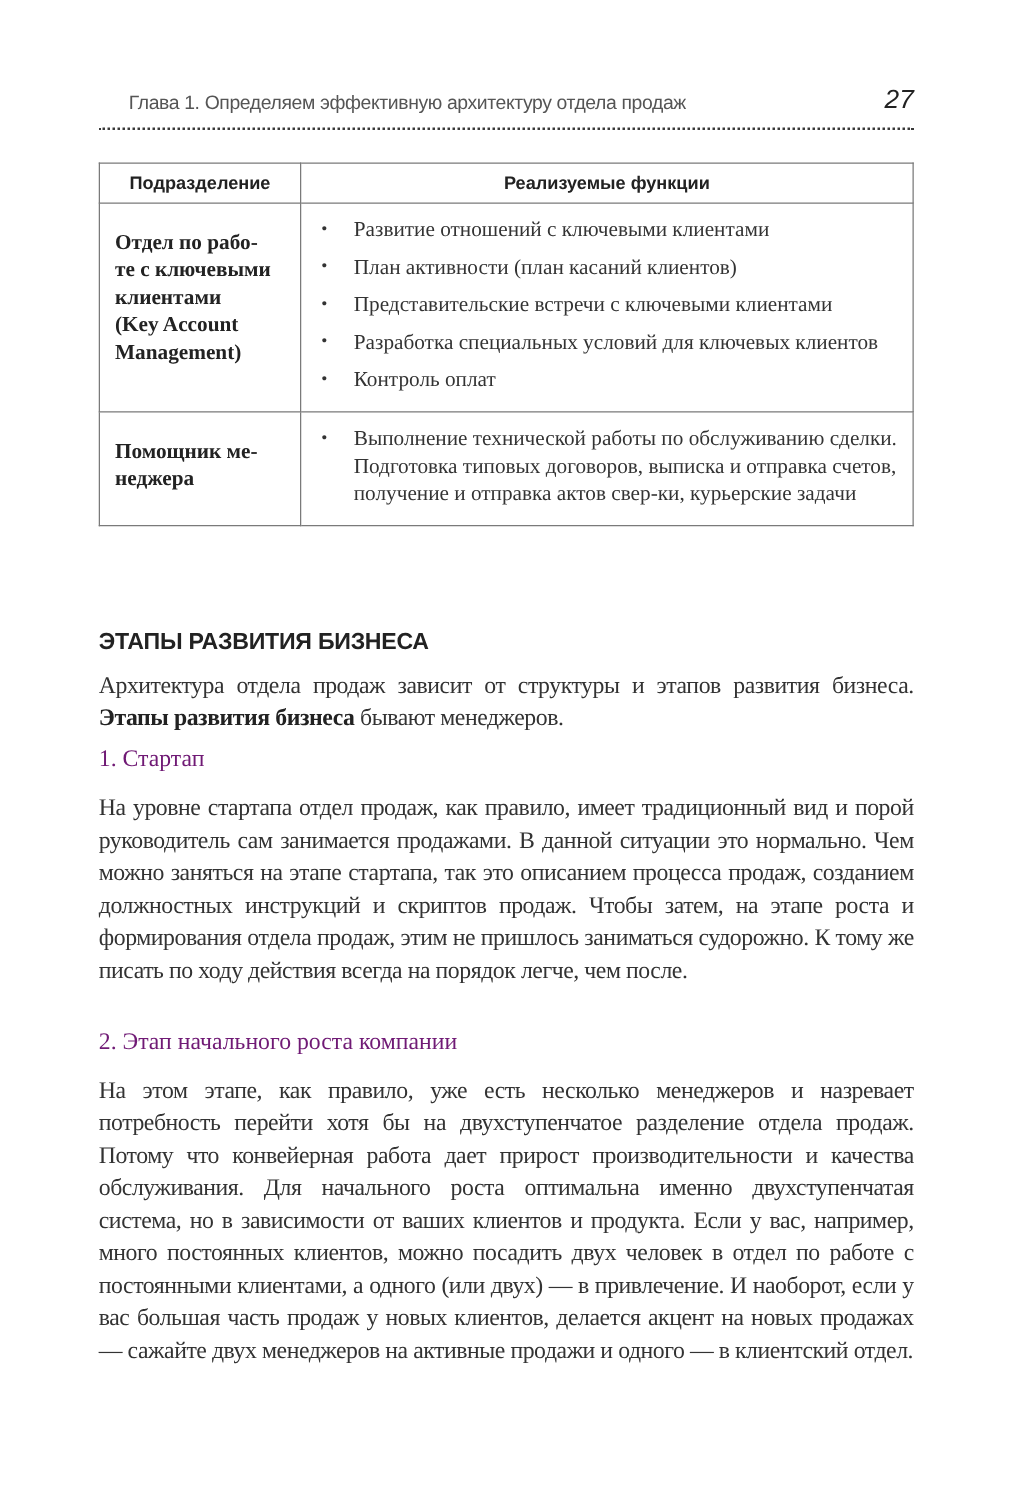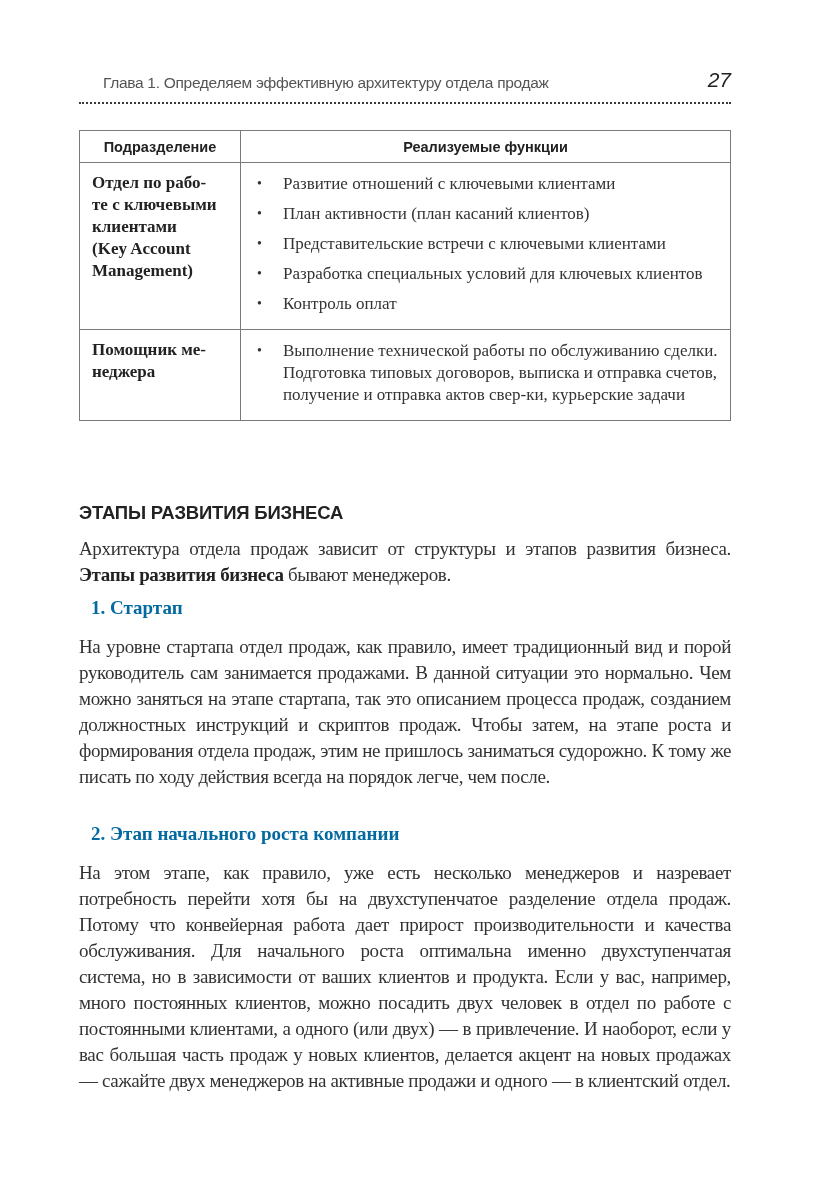--- a/index.html
+++ b/index.html
@@ -27,21 +27,21 @@
   table.functions th, table.functions td {
     border: 1.5px solid #7a7a7a; vertical-align: top; text-align: left;
   }
   table.functions th {
     font-family: "Liberation Sans", sans-serif; font-weight: bold; font-size: 14.5px; color: #222;
     height: 31px; padding: 0 10px; vertical-align: middle; text-align: center;
   }
   table.functions th.col1 { width: 140px; }
   td.dept {
     font-family: "Liberation Serif", serif; font-weight: bold; font-size: 17px; line-height: 22px;
-    padding: 9px 10px 10px 12px; color: #222;
+    padding: 20px 10px 10px 12px; color: #222;
   }
   td.funcs { padding: 10px 8px 6px 14px; }
   ul.bullets { list-style: none; margin: 0; padding: 0; }
   ul.bullets li {
     position: relative; padding-left: 28px; margin-bottom: 8px;
     font-family: "Liberation Serif", serif; font-size: 17px; line-height: 22px; color: #333;
   }
   ul.bullets li .dot {
     position: absolute; left: 2px; top: 0; font-size: 14px;
   }
@@ -51,21 +51,21 @@
     font-family: "Liberation Sans", sans-serif; font-weight: bold; font-size: 18.5px; color: #222; letter-spacing: -0.2px;
   }
   .para {
     position: absolute; left: 0; width: 652px;
     font-family: "Liberation Serif", serif; font-size: 19px; line-height: 26px; color: #333;
     text-align: justify; text-align-last: left; letter-spacing: -0.35px;
   }
   .para b { color: #222; }
   .sub {
     position: absolute; left: 0;
-    font-family: "Liberation Serif", serif; font-weight: bold; font-size: 19px; color: #0369a1; margin-left: 12px;
+    font-family: "Liberation Serif", serif; font-weight: normal; font-size: 19px; color: #701a75;
   }
 </style>
 </head>
 <body>
 
 <div class="page">
 
   <div class="running-head">
     <span class="chapter">Глава 1. Определяем эффективную архитектуру отдела продаж</span>
     <span class="folio">27</span>

